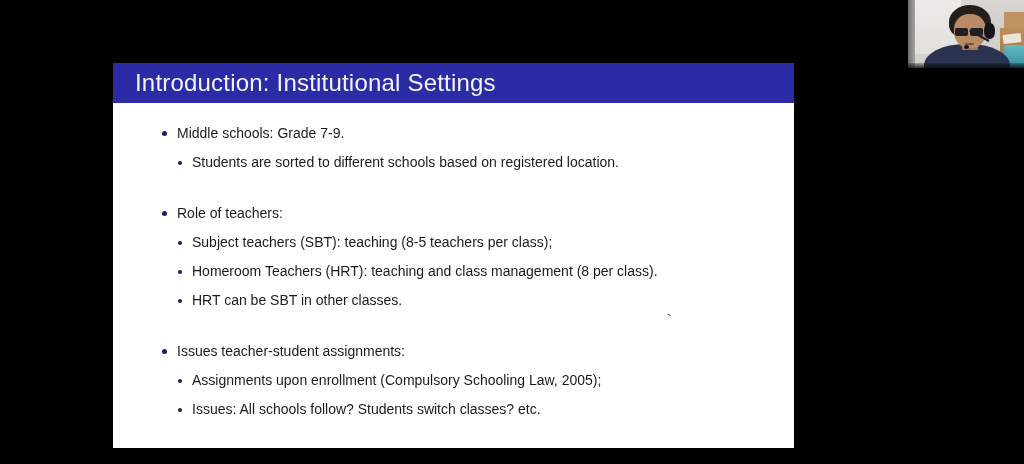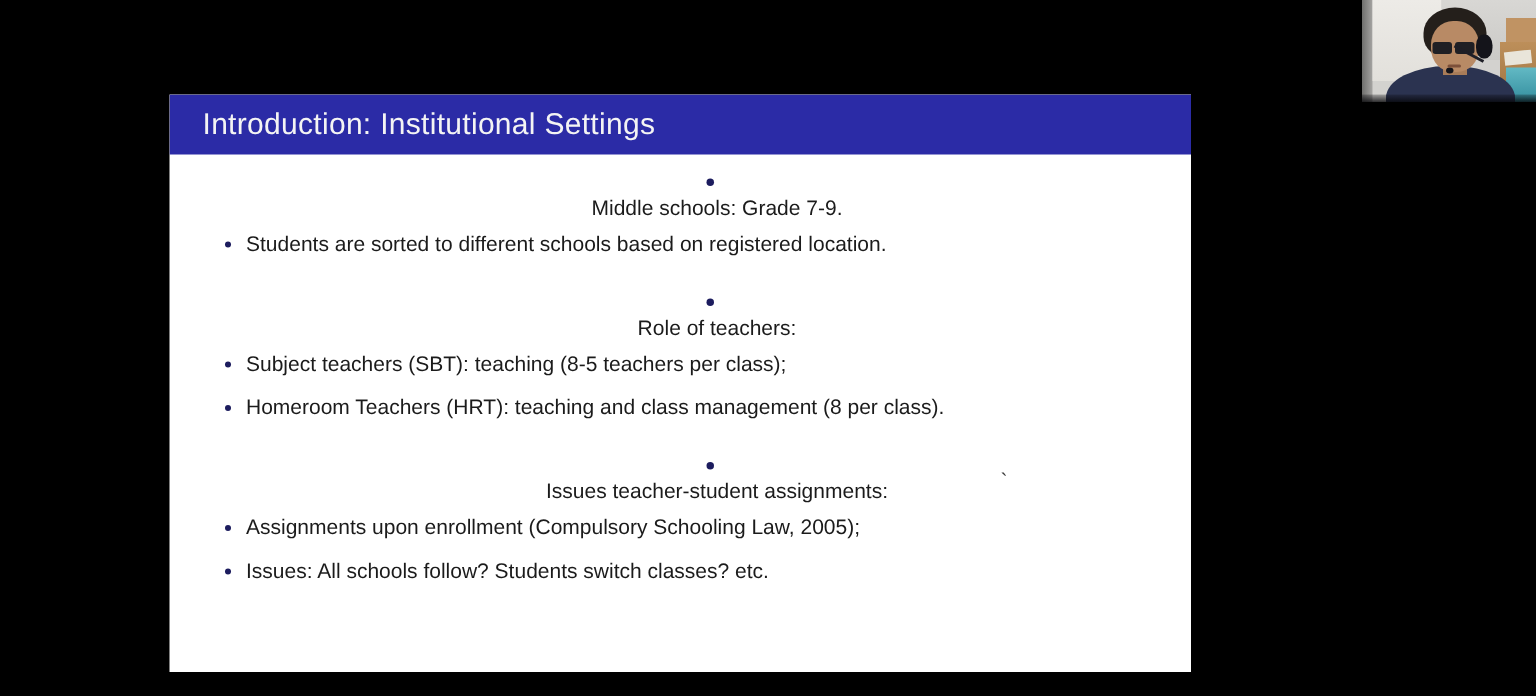--- a/index.html
+++ b/index.html
@@ -13,40 +13,40 @@
   .slide {
     position:absolute; left:113px; top:63px; width:681px; height:385px;
     background:#ffffff; overflow:hidden;
   }
   .slide-titlebar {
     position:absolute; left:0; top:0; right:0; height:40px;
     background:var(--titlebar,#2b2ba6);
     display:flex; align-items:center; padding-left:22px; box-sizing:border-box;
   }
   .slide-title {
-    color:#f4f4f4; font-size:20px; letter-spacing:0.2px; font-weight:400;
+    color:#f4f4f4; font-size:24px; letter-spacing:0.2px; font-weight:400;
   }
   .slide-body {
     position:absolute; left:0; top:40px; right:0; bottom:0;
     padding-top:16px; box-sizing:border-box;
     color:#1b1b1b;
   }
   .bullet-group { margin:0; }
   .bullet-group + .bullet-group { margin-top:22px; }
   .row {
     height:29px; line-height:29px; font-size:14px;
     display:flex; align-items:center; white-space:nowrap;
   }
   .row .dot {
     flex:0 0 auto; border-radius:50%;
     background:var(--bullet,#1c1c5e);
   }
-  .row.main { padding-left:49px;flex-direction:column; }
+  .row.main { padding-left:49px; }
   .row.main .dot { width:5px; height:5px; margin-right:10px; }
-  .row.sub  { padding-left:37px;text-align:right; }
+  .row.sub  { padding-left:65px;text-align:right; }
   .row.sub  .dot { width:4px; height:4px; margin-right:10px; }
   .stray {
     position:absolute; left:554px; top:250px;
     font-size:14px; color:#3a3a3a; line-height:14px;
   }
 
   
   .webcam {
     position:absolute; left:908px; top:0; width:116px; height:68px;
     background:#d3d2cf; overflow:hidden;
@@ -102,20 +102,24 @@
   <div class="row sub">
     <span class="dot"></span>
     <span class="row-text">Subject teachers (SBT): teaching (8-5 teachers per class);</span>
   </div>
 
   <div class="row sub">
     <span class="dot"></span>
     <span class="row-text">Homeroom Teachers (HRT): teaching and class management (8 per class).</span>
   </div>
 
+  <div class="row sub">
+    <span class="dot"></span>
+    <span class="row-text">HRT can be SBT in other classes.</span>
+  </div>
 </div>
 
   <div class="bullet-group">
     <div class="row main">
       <span class="dot"></span>
       <span class="row-text">Issues teacher-student assignments:</span>
     </div>
 
   <div class="row sub">
     <span class="dot"></span>

